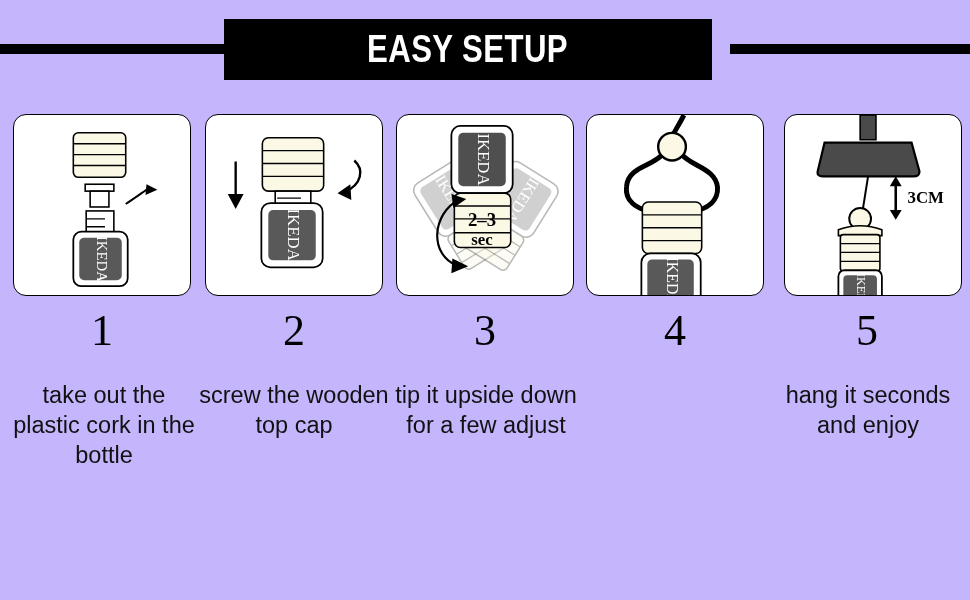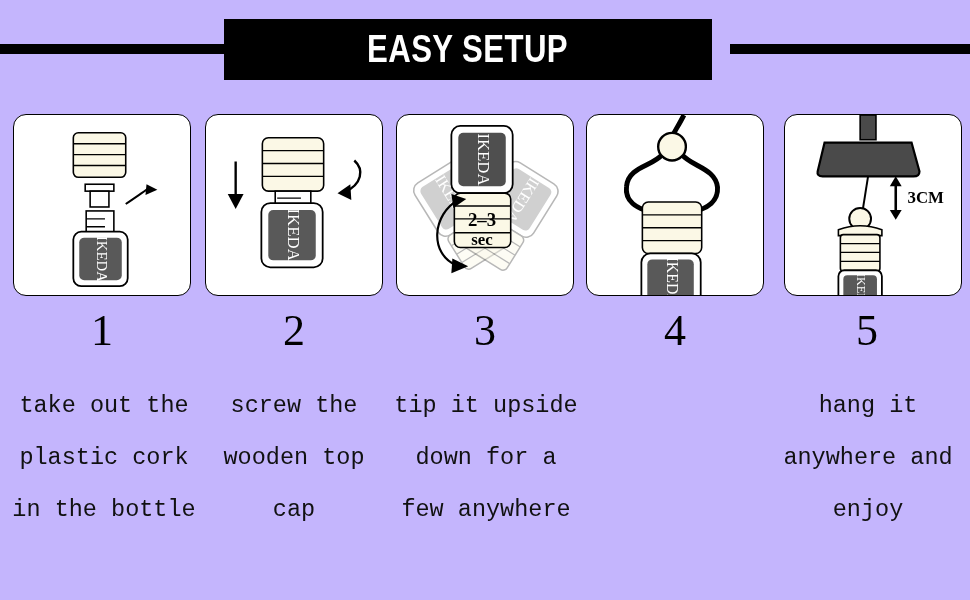--- a/index.html
+++ b/index.html
@@ -95,23 +95,23 @@
   .captions {
     position: absolute;
     left: 0; top: 380px;
     width: 970px; height: 130px;
   }
   .caption {
     position: absolute;
     top: 0;
     width: 192px;
     text-align: center;
-    font-family: Liberation Mono, monospace;
+    font-family: Liberation Sans, sans-serif;
     font-size: 23.5px;
-    line-height: 52px;
+    line-height: 30px;
     color: #111111;
   }
   .c-1 { left: 8px; }
   .c-2 { left: 198px; text-align: center; }
   .c-3 { left: 390px; }
   .c-4 { left: 580px; }
   .c-5 { left: 772px; }
 </style>
 </head>
 <body>
@@ -305,17 +305,17 @@
     <div class="step-number n-1">1</div>
     <div class="step-number n-2">2</div>
     <div class="step-number n-3">3</div>
     <div class="step-number n-4">4</div>
     <div class="step-number n-5">5</div>
   </div>
 
   <div class="captions">
     <div class="caption c-1">take out the plastic cork in the bottle</div>
     <div class="caption c-2">screw the wooden top cap</div>
-    <div class="caption c-3">tip it upside down for a few anywhere</div>
-    <div class="caption c-5">hang it anywhere and enjoy</div>
+    <div class="caption c-3">tip it upside down for a few adjust</div>
+    <div class="caption c-5">hang it seconds and enjoy</div>
   </div>
 
 </div>
 
 </body></html>

